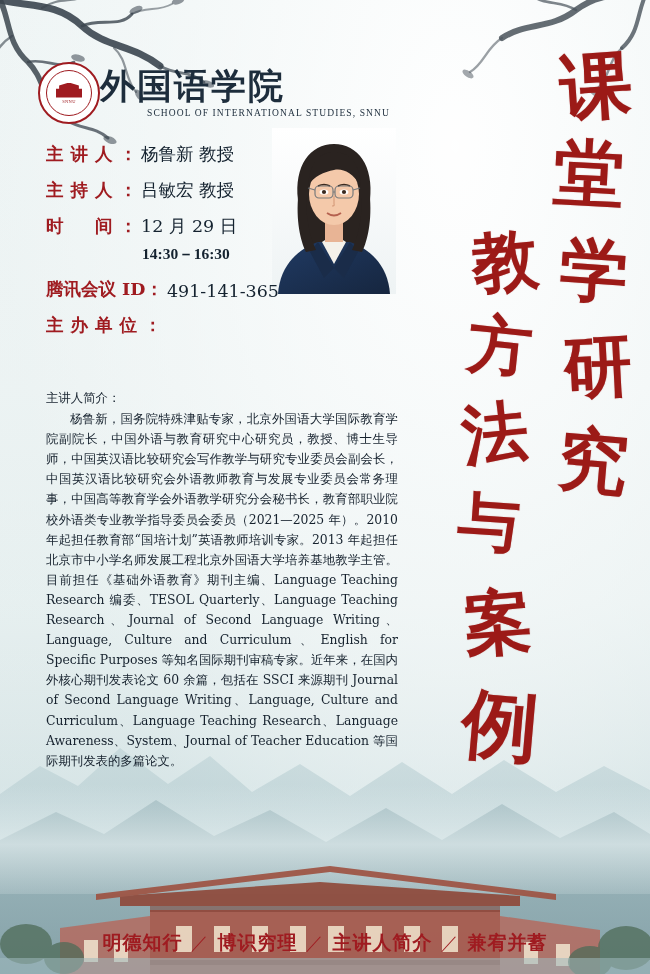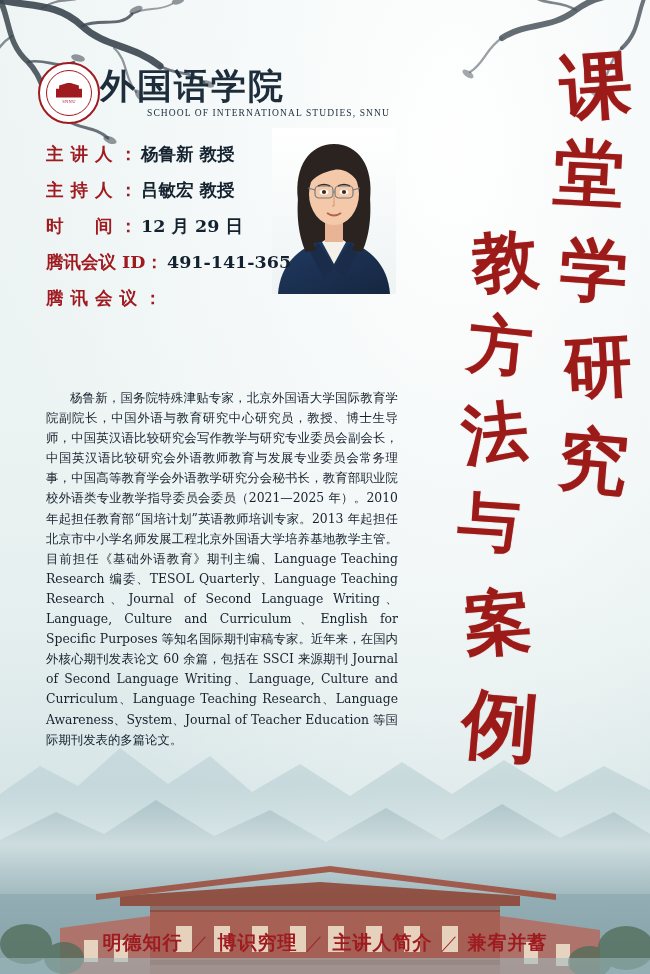--- a/index.html
+++ b/index.html
@@ -57,31 +57,31 @@
     letter-spacing: 2px; line-height: 1.05;
   }
   .logo-en {
     font-family: "Liberation Serif", serif;
     font-size: 9.5px; color: #1d2d3c; letter-spacing: 1.1px; margin-top: 3px; margin-left: 47px;
   }
 
   
   .info { position: absolute; left: 46px; top: 142px; width: 300px; }
   .info-line {
-    display: flex; align-items: center; margin-bottom: 12px;
+    display: flex; align-items: flex-end; margin-bottom: 12px;
     font-family: "DejaVu Serif", "Liberation Serif", serif;
   }
   .info-label {
     color: #9f1b20; font-weight: bold; font-size: 17.5px;
     white-space: nowrap; flex: none;
   }
   .info-label.spaced { letter-spacing: 7px; }
   .info-colon { color: #9f1b20; font-weight: bold; font-size: 17.5px; margin: 0 4px 0 0; }
   .info-value {
-    color: #14222f; font-weight: bold; font-size: 17.5px;
+    color: #14222f; font-weight: normal; font-size: 17.5px;
     font-family: "DejaVu Serif", "Liberation Serif", serif;
   }
   .time-second {
     margin: -6px 0 12px 96px;
     color: #14222f; font-weight: bold; font-size: 15.5px;
     font-family: "Liberation Serif", serif;
   }
   .info-wide { width: 400px; }
 
   
@@ -303,32 +303,34 @@
     <div class="info-line">
       <span class="info-label spaced">主持人</span>
       <span class="info-colon">：</span>
       <span class="info-value">吕敏宏 教授</span>
     </div>
     <div class="info-line">
       <span class="info-label spaced">时　间</span>
       <span class="info-colon">：</span>
       <span class="info-value">12 月 29 日</span>
     </div>
+    <div class="time-second">14:30－16:30</div>
     <div class="info-line info-wide">
       <span class="info-label">腾讯会议 ID</span>
       <span class="info-colon">：</span>
       <span class="info-value">491-141-365</span>
     </div>
     <div class="info-line info-wide">
-      <span class="info-label spaced">腾讯会议</span>
+      <span class="info-label spaced">主办单位</span>
       <span class="info-colon">：</span>
     </div>
   </div>
 
   <div class="bio">
+    <div class="bio-title">主讲人简介：</div>
     <div class="bio-body">杨鲁新，国务院特殊津贴专家，北京外国语大学国际教育学院副院长，中国外语与教育研究中心研究员，教授、博士生导师，中国英汉语比较研究会写作教学与研究专业委员会副会长，中国英汉语比较研究会外语教师教育与发展专业委员会常务理事，中国高等教育学会外语教学研究分会秘书长，教育部职业院校外语类专业教学指导委员会委员（2021—2025 年）。2010 年起担任教育部“国培计划”英语教师培训专家。2013 年起担任北京市中小学名师发展工程北京外国语大学培养基地教学主管。目前担任《基础外语教育》期刊主编、Language Teaching Research 编委、TESOL Quarterly、Language Teaching Research、Journal of Second Language Writing、Language, Culture and Curriculum、English for Specific Purposes 等知名国际期刊审稿专家。近年来，在国内外核心期刊发表论文 60 余篇，包括在 SSCI 来源期刊 Journal of Second Language Writing、Language, Culture and Curriculum、Language Teaching Research、Language Awareness、System、Journal of Teacher Education 等国际期刊发表的多篇论文。</div>
   </div>
 
   <div class="callig">
     <span class="ch" style="right:18px; top:10px;  font-size:72px; transform:rotate(-4deg);">课</span>
     <span class="ch" style="right:26px; top:98px; font-size:70px; transform:rotate(3deg);">堂</span>
     <span class="ch" style="right:112px; top:188px; font-size:66px; transform:rotate(-5deg);">教</span>
     <span class="ch" style="right:22px; top:196px; font-size:68px; transform:rotate(4deg);">学</span>
     <span class="ch" style="right:18px; top:292px; font-size:68px; transform:rotate(-3deg);">研</span>
     <span class="ch" style="right:22px; top:386px; font-size:70px; transform:rotate(5deg);">究</span>

